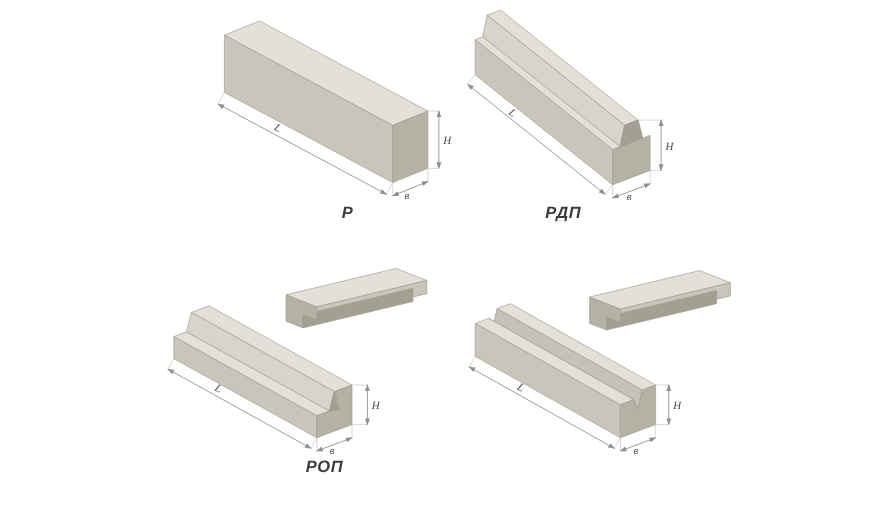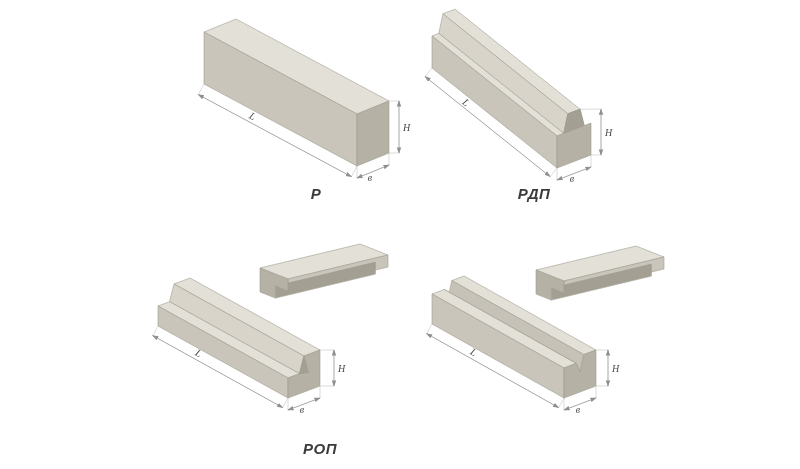--- a/index.html
+++ b/index.html
@@ -152,16 +152,16 @@
     <g>
       <line class="ext" x1="564" y1="398" x2="564" y2="410"></line>
       <line class="ext" x1="596" y1="386" x2="596" y2="398"></line>
       <line class="dim" x1="564" y1="410" x2="596" y2="398" marker-start="url(#arrS)" marker-end="url(#arrE)"></line>
       <text class="dim-label" x="578" y="413" text-anchor="middle">в</text>
     </g>
   </g>
 </svg>
 
 <div class="caption" style="left:271px;top:185px;">Р</div>
-<div class="caption" style="left:489px;top:185px;font-style:italic;">РДП</div>
-<div class="caption" style="left:275px;top:416px;margin-top:24px;">РОП</div>
+<div class="caption" style="left:467px;top:185px;font-style:italic;">РДП</div>
+<div class="caption" style="left:250px;top:416px;">РОП</div>
 
 </div>
 
 </body></html>

